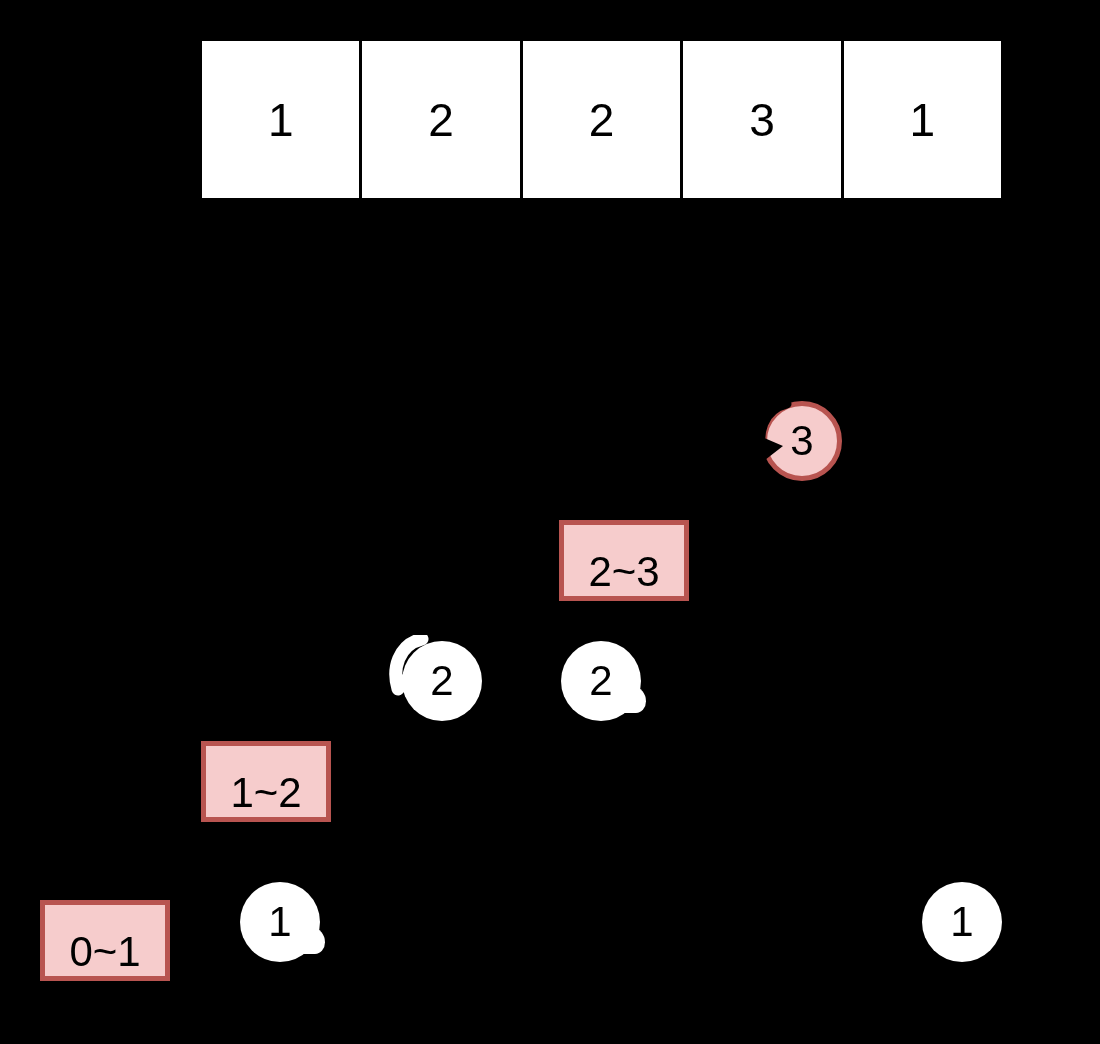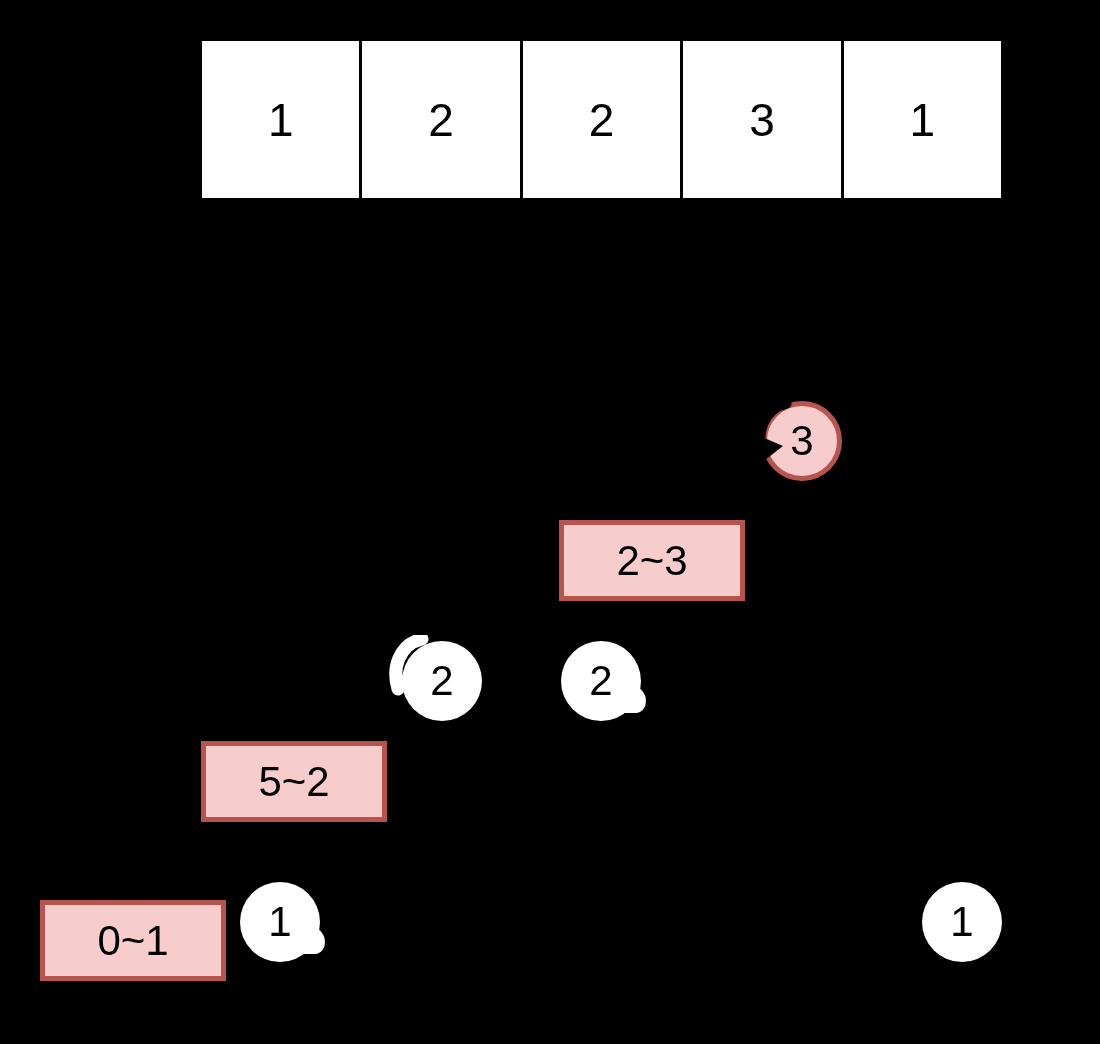--- a/index.html
+++ b/index.html
@@ -38,27 +38,27 @@
     font-size: 46px;
     font-family: "Liberation Sans", sans-serif;
     box-sizing: border-box;
     margin-right: 3px;
   }
   .array-cell:last-child { margin-right: 0; }
 
   
   .range-box {
     position: absolute;
-    width: 186px;
+    width: 130px;
     height: 81px;
     background: #f6cccc;
     border: 5px solid #b85450;
     box-sizing: border-box;
     display: flex;
-    align-items: center;
+    align-items: flex-end;
     justify-content: center;
     font-size: 42px;
     color: #000000;
     font-family: "Liberation Sans", sans-serif;
   }
 
   
   .node {
     position: absolute;
     width: 80px;
@@ -118,21 +118,21 @@
     <div class="array-cell">2</div>
     <div class="array-cell">2</div>
     <div class="array-cell">3</div>
     <div class="array-cell">1</div>
   </div>
 
   <div class="range-box" id="rb0" style="left: 40px; top: 900px; background: rgb(246, 204, 204); border-color: rgb(184, 84, 80);">
     <span>0~1</span>
   </div>
   <div class="range-box" id="rb1" style="left: 201px; top: 741px; background: rgb(246, 204, 204); border-color: rgb(184, 84, 80);">
-    <span>5~2</span>
+    <span>1~2</span>
   </div>
   <div class="range-box" id="rb2" style="left: 559px; top: 520px; background: rgb(246, 204, 204); border-color: rgb(184, 84, 80);">
     <span>2~3</span>
   </div>
 
   <div class="node white" id="nd0" style="left: 240px; top: 882px; background: rgb(255, 255, 255);">
     <span class="tail"></span>
     <span class="node-label">1</span>
   </div>
 

